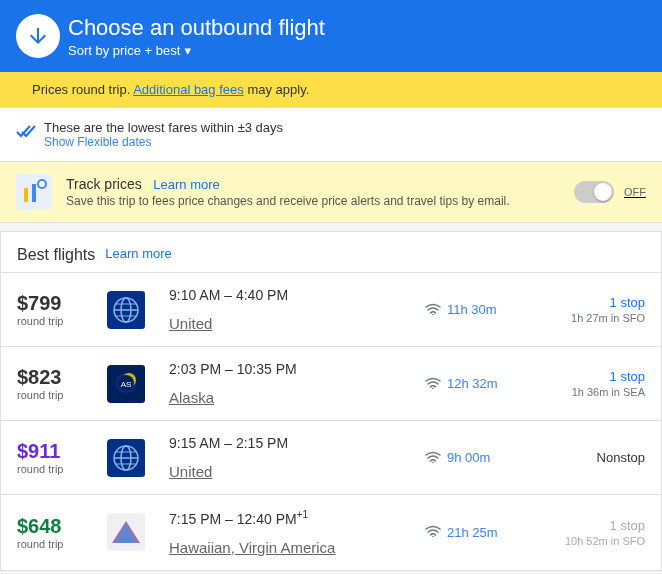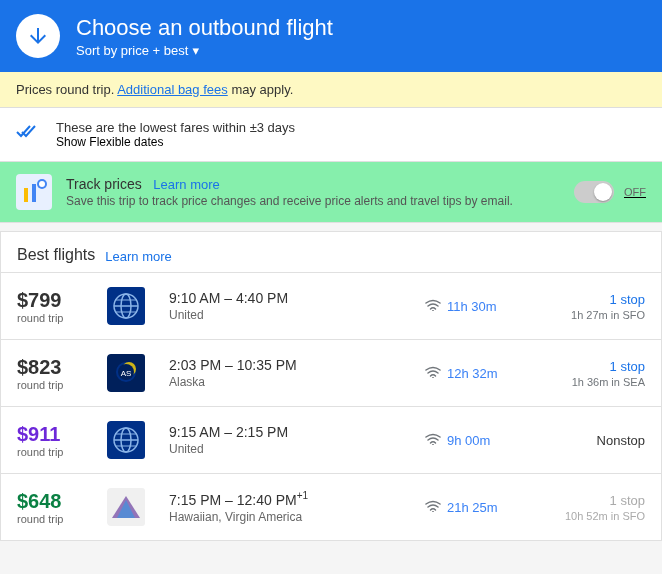--- a/index.html
+++ b/index.html
@@ -4,60 +4,60 @@
   <style>
     * { box-sizing: border-box; margin: 0; padding: 0; }
     body { font-family: Arial, sans-serif; width: 662px; font-size: 13px; background: #f5f5f5; }
 
     
     .header {
       background: #1a73e8;
       padding: 14px 16px;
       display: flex;
       align-items: center;
-      gap: 16px;
+      gap: 8px;
     }
     .header-icon {
       width: 44px; height: 44px;
       background: white;
       border-radius: 50%;
       display: flex; align-items: center; justify-content: center;
       flex-shrink: 0;
     }
     .header-text { color: white; }
     .header-title { font-size: 22px; font-weight: 400; }
     .header-subtitle { font-size: 13px; margin-top: 2px; display: flex; align-items: center; gap: 4px; }
 
     
     .info-bar {
-      background: #fef9c3;
-      padding: 10px 16px;
+      background: #fde047;
+      padding: 10px 32px;
       font-size: 13px;
       color: #333;
       border-bottom: 1px solid #ddd;
     }
     .info-bar a { color: #1a73e8; }
 
     
     .lowest-fares {
       background: white;
       padding: 12px 16px;
       display: flex;
       align-items: center;
-      gap: 16px;
+      gap: 4px;
       border-bottom: 1px solid #e0e0e0;
     }
     .check-icon { color: #1a73e8; font-size: 18px; }
     .lowest-fares-text { }
     .lowest-fares-text .main { color: #333; font-size: 13px; }
-    .lowest-fares-text .sub { color: #000000; font-size: 12px; cursor: pointer; }
+    .lowest-fares-text .sub { color: #3b82f6; font-size: 12px; cursor: pointer; }
 
     
     .track-prices {
-      background: #86efac;
+      background: #fef9c3;
       padding: 12px 16px;
       display: flex;
       align-items: center;
       gap: 14px;
       border-bottom: 1px solid #e0e0e0;
     }
     .track-icon { width: 36px; height: 36px; flex-shrink: 0; }
     .track-content { flex: 1; }
     .track-title { font-size: 14px; font-weight: 500; color: #333; display: inline; }
     .track-learn { color: #1a73e8; font-size: 13px; margin-left: 8px; text-decoration: none; }
@@ -83,21 +83,21 @@
 
     
     .best-flights {
       background: white;
       margin-top: 8px;
       border: 1px solid #e0e0e0;
     }
     .section-header {
       padding: 14px 16px 8px;
       display: flex;
-      align-items: flex-end;
+      align-items: flex-start;
       gap: 10px;
       border-bottom: 1px solid #e0e0e0;
     }
     .section-title { font-size: 16px; font-weight: 500; color: #333; }
     .section-learn { color: #1a73e8; font-size: 13px; text-decoration: none; }
 
     
     .flight-row {
       display: flex;
       align-items: center;
@@ -120,21 +120,21 @@
       flex-shrink: 0;
       margin-right: 14px;
       border-radius: 4px;
       overflow: hidden;
     }
 
     .time-col {
       flex: 1;
     }
     .time-range { font-size: 14px; color: #333; font-weight: 400; }
-    .airline-name { font-size: 12px; color: #666; margin-top: 2px; }
+    .airline-name { font-size: 15px; color: #666; margin-top: 12px; text-decoration: underline; }
 
     .duration-col {
       width: 100px;
       flex-shrink: 0;
       display: flex;
       align-items: center;
       gap: 6px;
     }
     .duration-text { font-size: 13px; color: #3b82f6; }
 
@@ -192,21 +192,21 @@
       <rect width="36" height="36" rx="4" fill="#e8f0fe"></rect>
       <rect x="8" y="14" width="4" height="14" fill="#fbbc04"></rect>
       <rect x="16" y="10" width="4" height="18" fill="#4285f4"></rect>
       <circle cx="26" cy="10" r="5" fill="#4285f4"></circle>
       <circle cx="26" cy="10" r="3" fill="white"></circle>
     </svg>
   </div>
   <div class="track-content">
     <span class="track-title">Track prices</span>
     <a href="#" class="track-learn">Learn more</a>
-    <div class="track-desc">Save this trip to track price changes and receive price alerts and travel tips by email.</div>
+    <div class="track-desc">Save this trip to fees price changes and receive price alerts and travel tips by email.</div>
   </div>
   <div class="toggle-wrap">
     <div class="toggle">
       <div class="toggle-knob"></div>
     </div>
     <span class="toggle-off">OFF</span>
   </div>
 </div>
 
 <div class="best-flights">

